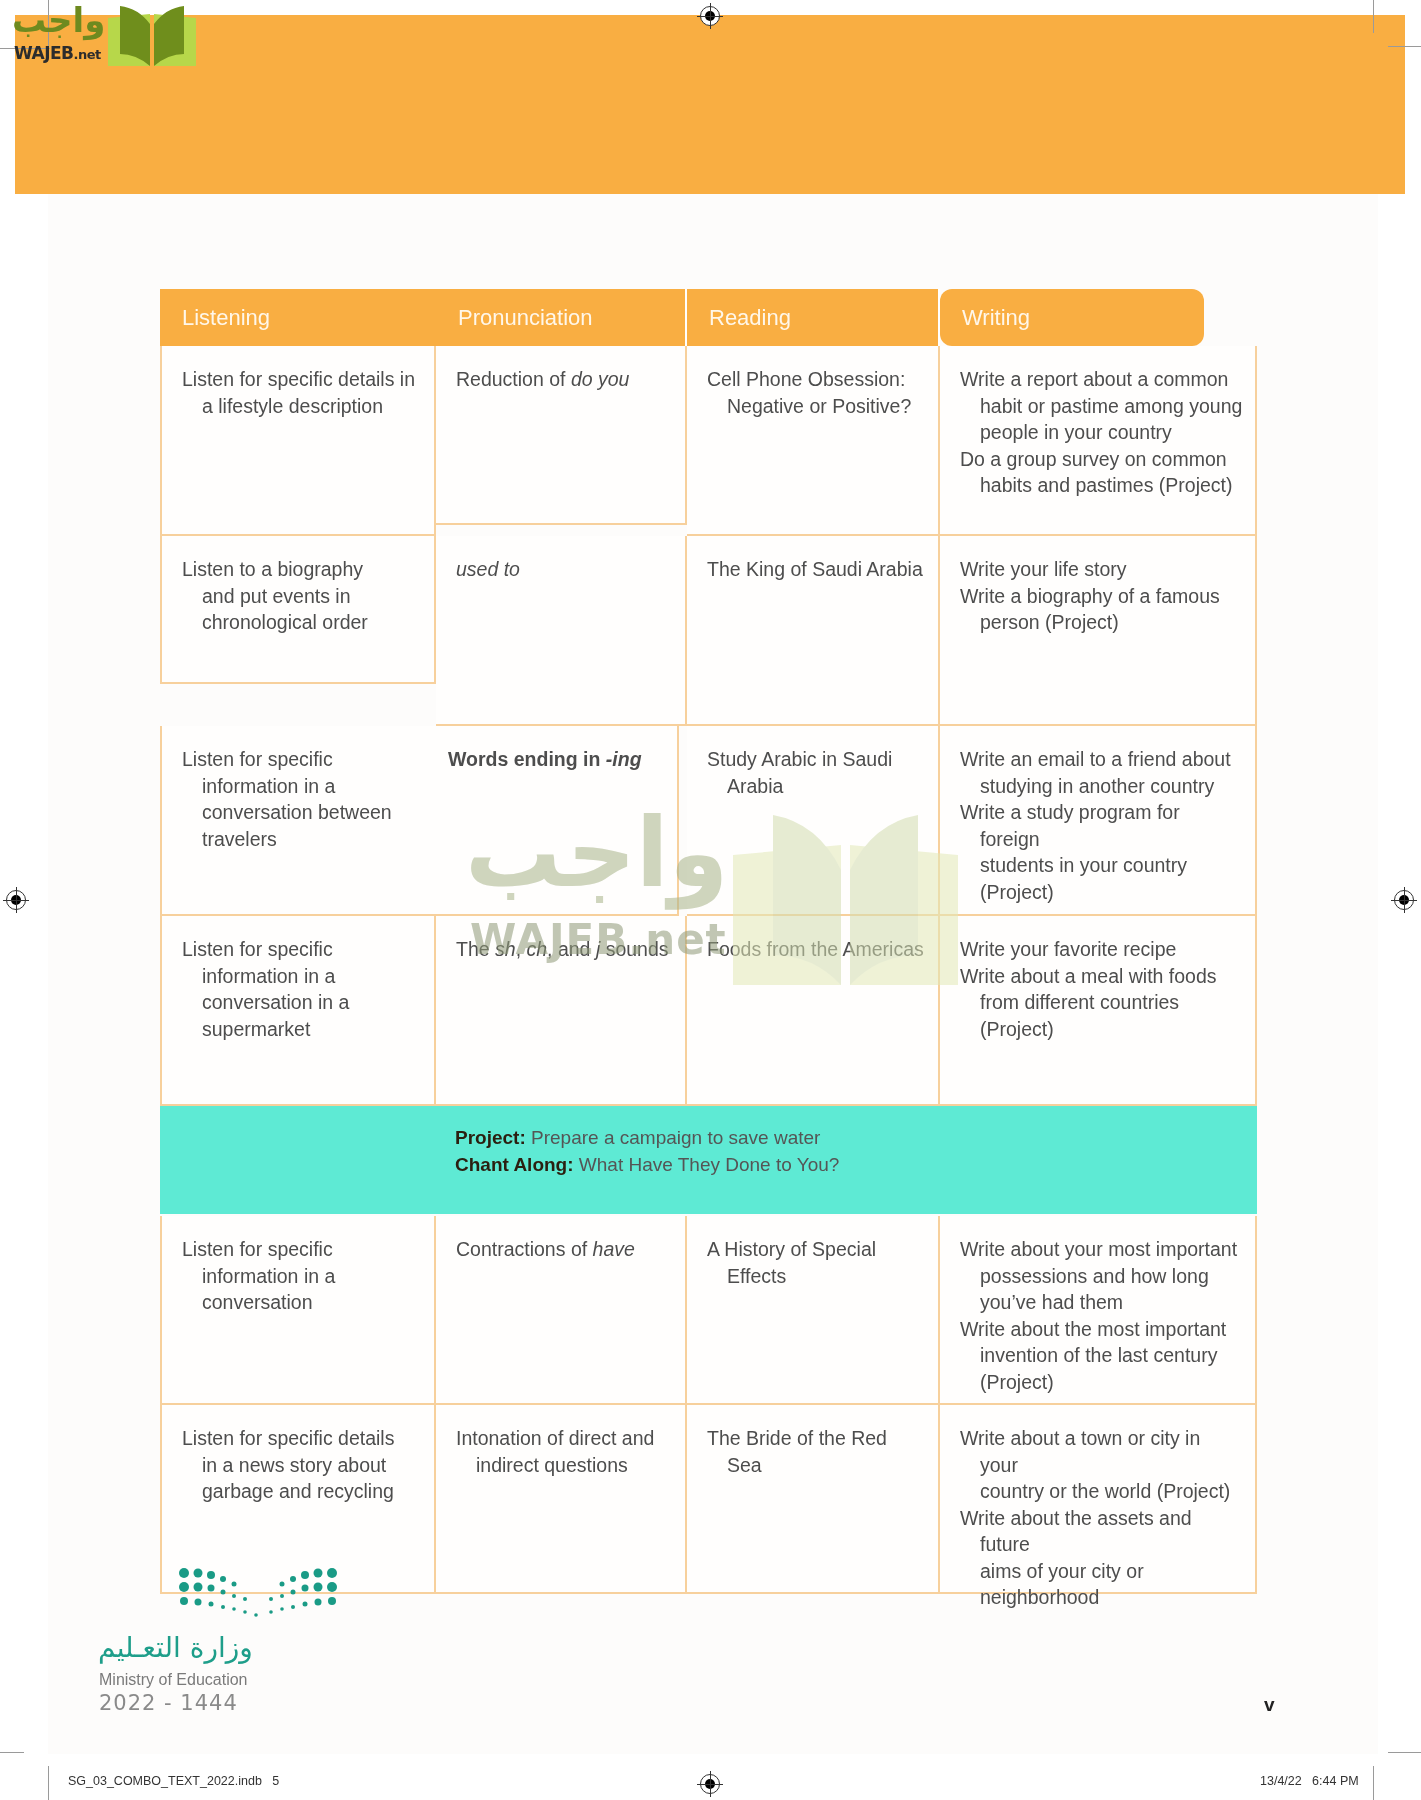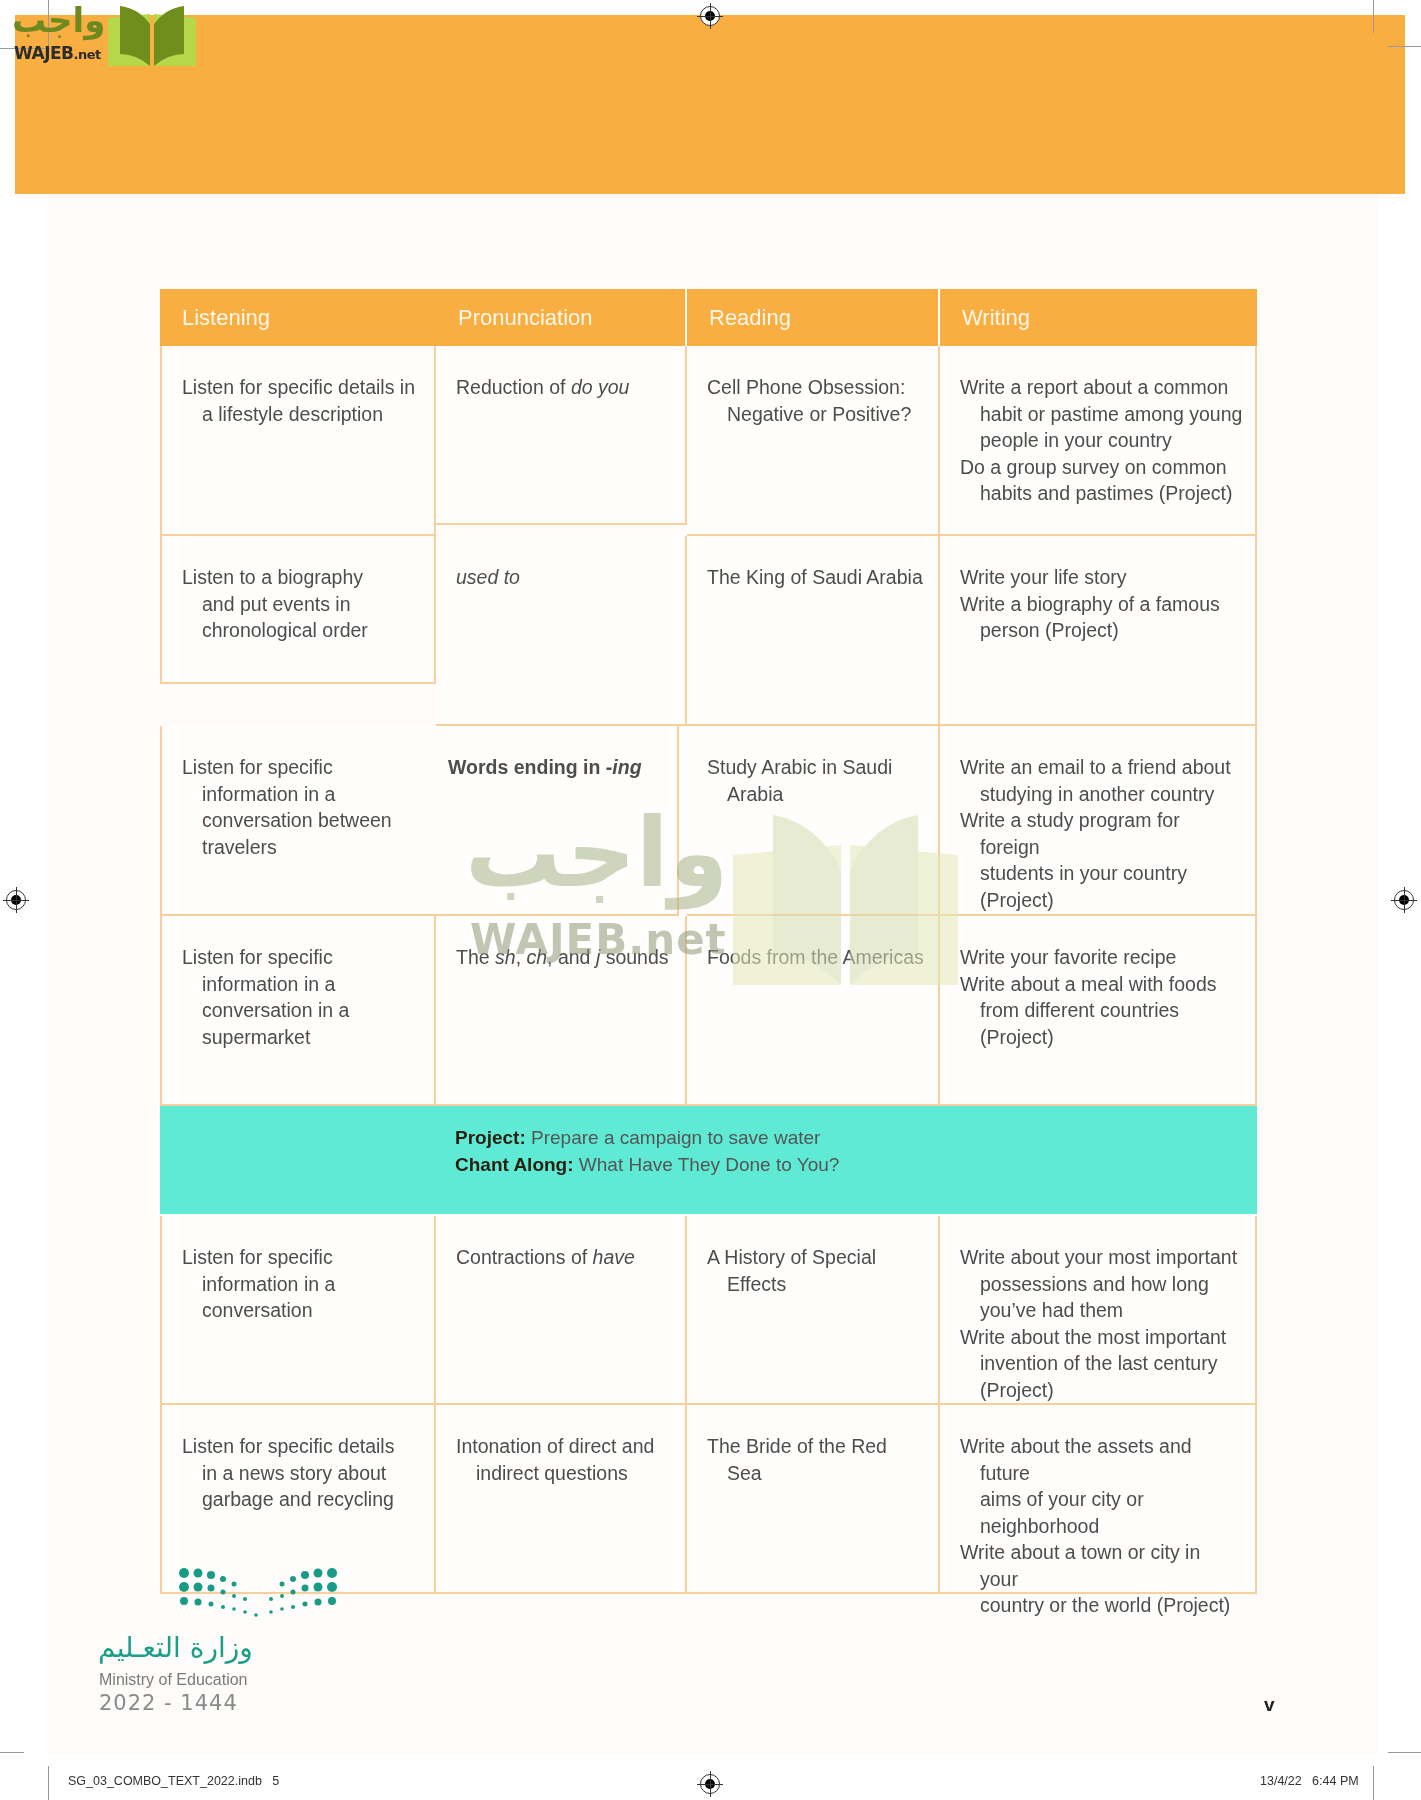--- a/index.html
+++ b/index.html
@@ -18,21 +18,21 @@
   .reg .v { position:absolute; left:9px; top:-4px; width:1px; height:26px; background:#333; }
 
   .logo { position:absolute; left:10px; top:4px; width:180px; height:64px; }
   .logo-ar { position:absolute; left:2px; top:-4px; font-family:"DejaVu Sans", sans-serif; font-weight:bold; font-size:34px; color:#6e8a1f; direction:rtl; }
   .logo-en { position:absolute; left:4px; top:39px; font-family:"DejaVu Sans", sans-serif; font-weight:bold; font-size:17px; color:#2c2c2c; letter-spacing:-0.5px; }
   .logo-en small { font-size:13px; }
   .logo-book { position:absolute; left:96px; top:0px; width:92px; height:62px; }
 
   .table { position:absolute; left:160px; top:289px; width:1097px; }
   .hdr { position:absolute; top:0; height:57px; background:#f9ae42; color:#fff7ea; font-size:22px; line-height:57px; padding-left:22px; box-sizing:border-box; }
-  .cell { position:absolute; box-sizing:border-box; border-right:2px solid #f7d09c; border-bottom:2px solid #f7d09c; padding:28px 12px 0 20px; font-size:19.5px; line-height:26.5px; color:#4d4d4d; background:#fffefd; }
+  .cell { position:absolute; box-sizing:border-box; border-right:2px solid #f7d09c; border-bottom:2px solid #f7d09c; padding:20px 12px 0 20px; font-size:19.5px; line-height:26.5px; color:#4d4d4d; background:#fffefd; }
   .cell.first { border-left:2px solid #f7d09c; }
   .line { padding-left:20px; text-indent:-20px; }
   .it { font-style:italic; }
   .band { position:absolute; left:0; top:817px; width:1097px; height:108px; background:#5eead4; }
   .band-inner { position:absolute; left:295px; top:19px; font-size:19px; line-height:26.5px; color:#555; }
   .band-inner b { color:#2b1f10; }
   .band-line3 { padding-left:19px; }
 
   .wm { position:absolute; left:465px; top:815px; width:500px; height:170px; pointer-events:none; opacity:0.55; }
   .wm-ar { position:absolute; left:0; top:-18px; font-family:"DejaVu Sans", sans-serif; font-weight:bold; font-size:96px; color:#a9b48a; direction:rtl; }
@@ -83,21 +83,21 @@
     <path d="M90 14 L48 10 L48 62 L90 62 Z" fill="#b7d74a"></path>
     <path d="M14 2 Q32 4 44 20 L44 62 Q30 50 14 50 Z" fill="#6f8e1c"></path>
     <path d="M78 2 Q60 4 48 20 L48 62 Q62 50 78 50 Z" fill="#6f8e1c"></path>
   </svg>
 </div>
 
 <div class="table">
   <div class="hdr" style="left:0;width:304px;border-right:2px solid #fff;">Listening</div>
   <div class="hdr" style="left:276px;width:251px;border-right:2px solid #fff;">Pronunciation</div>
   <div class="hdr" style="left:527px;width:253px;border-right:2px solid #fff;">Reading</div>
-  <div class="hdr" style="left:780px;width:317px;">Writing</div>
+  <div class="hdr" style="left:780px;width:264px;border-radius:12px;">Writing</div>
 
   <div class="cell first" style="left:0;top:57px;width:276px;height:190px;">
     <div class="line"><span>Listen for specific details in</span><br><span>a lifestyle description</span></div>
   </div>
   <div class="cell" style="left:276px;top:57px;width:251px;height:179px;">
     <div class="line"><span>Reduction of </span><span class="it">do you</span></div>
   </div>
   <div class="cell" style="left:527px;top:57px;width:253px;height:190px;">
     <div class="line"><span>Cell Phone Obsession:</span><br><span>Negative or Positive?</span></div>
   </div>
@@ -172,22 +172,22 @@
   <div class="cell first" style="left:0;top:1116px;width:276px;height:189px;">
     <div class="line"><span>Listen for specific details</span><br><span>in a news story about</span><br><span>garbage and recycling</span></div>
   </div>
   <div class="cell" style="left:276px;top:1116px;width:251px;height:189px;">
     <div class="line"><span>Intonation of direct and</span><br><span>indirect questions</span></div>
   </div>
   <div class="cell" style="left:527px;top:1116px;width:253px;height:189px;">
     <div class="line"><span>The Bride of the Red Sea</span></div>
   </div>
   <div class="cell" style="left:780px;top:1116px;width:317px;height:189px;">
+    <div class="line"><span>Write about a town or city in your</span><br><span>country or the world (Project)</span></div>
     <div class="line"><span>Write about the assets and future</span><br><span>aims of your city or neighborhood</span></div>
-    <div class="line"><span>Write about a town or city in your</span><br><span>country or the world (Project)</span></div>
   </div>
 </div>
 
 <div class="wm">
   <span class="wm-ar">واجب</span>
   <span class="wm-en">WAJEB.net</span>
   <svg style="position:absolute;left:268px;top:0;width:225px;height:170px;" viewBox="0 0 225 170">
     <path d="M0 40 L108 30 L108 170 L0 170 Z" fill="#e2e9b8"></path>
     <path d="M225 40 L117 30 L117 170 L225 170 Z" fill="#e2e9b8"></path>
     <path d="M40 0 Q85 8 108 55 L108 170 Q80 140 40 140 Z" fill="#d3ddb0"></path>

